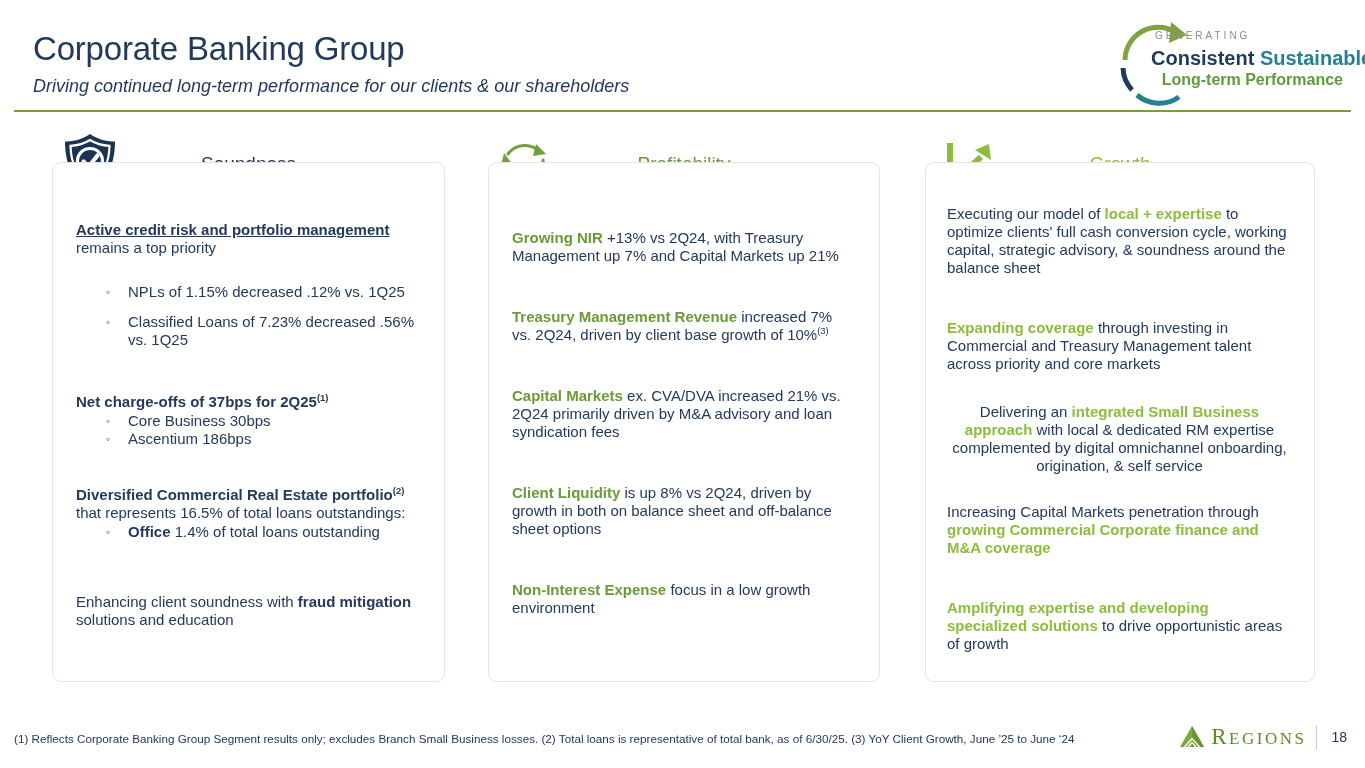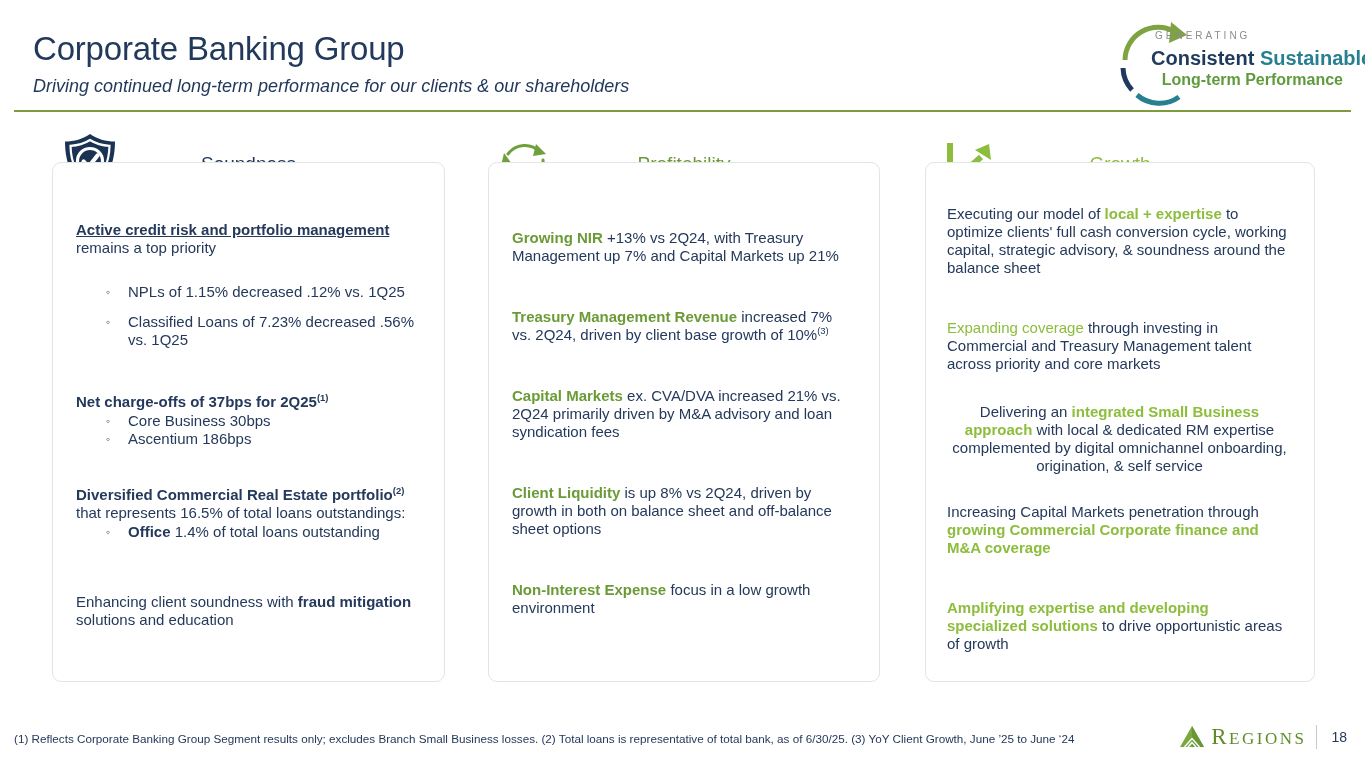--- a/index.html
+++ b/index.html
@@ -195,21 +195,21 @@
           <p class="para"><span style="font-weight: 700; color: rgb(107, 155, 55);">Non-Interest Expense</span><span> focus in a low growth environment</span></p>
         </div>
       </div>
   </div>
   <div class="panel" id="panel-2">
     <div class="panel-body" id="body-2">
         <div class="blk">
           <p class="para"><span>Executing our model of </span><span style="font-weight: 700; color: rgb(140, 189, 60);">local + expertise</span><span> to optimize clients' full cash conversion cycle, working capital, strategic advisory, &amp; soundness around the balance sheet</span></p>
         </div>
         <div class="blk">
-          <p class="para"><span style="font-weight: 400; color: rgb(140, 189, 60); text-align: center;">Expanding coverage</span><span> through investing in Commercial and Treasury Management talent across priority and core markets</span></p>
+          <p class="para"><span style="font-weight: 700; color: rgb(140, 189, 60); text-align: center;">Expanding coverage</span><span> through investing in Commercial and Treasury Management talent across priority and core markets</span></p>
         </div>
         <div class="blk">
           <p class="para"><span>Delivering an </span><span style="font-weight: 700; color: rgb(140, 189, 60);">integrated Small Business approach</span><span> with local &amp; dedicated RM expertise complemented by digital omnichannel onboarding, origination, &amp; self service</span></p>
         </div>
         <div class="blk">
           <p class="para"><span>Increasing Capital Markets penetration through </span><span style="font-weight: 700; color: rgb(140, 189, 60);">growing Commercial Corporate finance and M&amp;A coverage</span></p>
         </div>
         <div class="blk">
           <p class="para"><span style="font-weight: 700; color: rgb(140, 189, 60);">Amplifying expertise and developing specialized solutions</span><span> to drive opportunistic areas of growth</span></p>
         </div>

